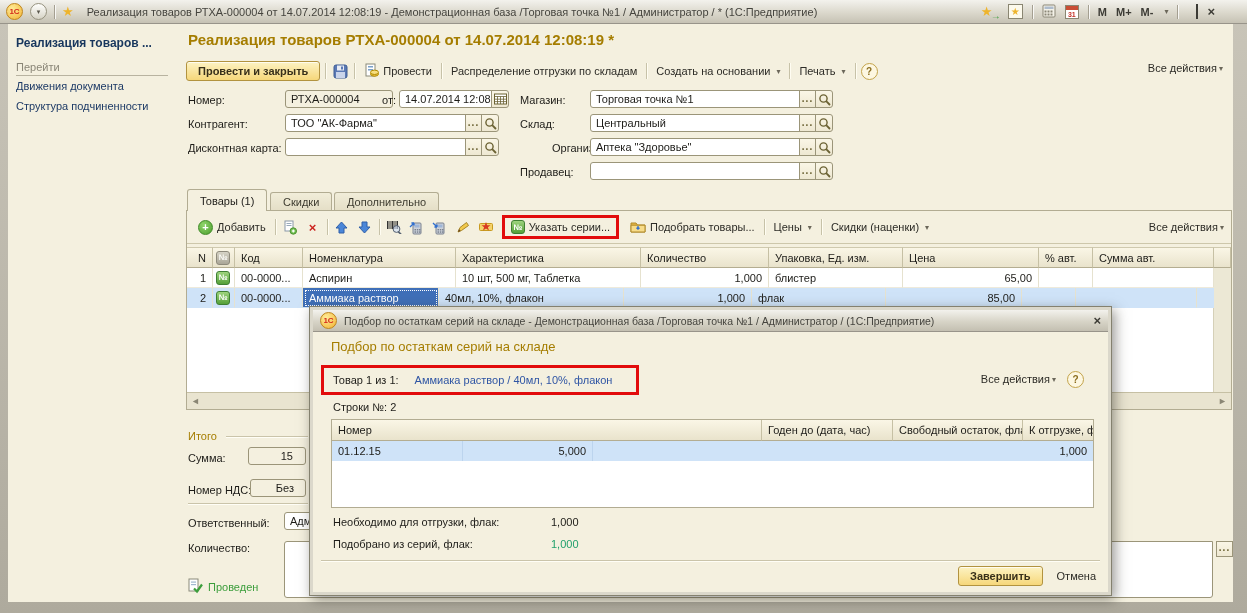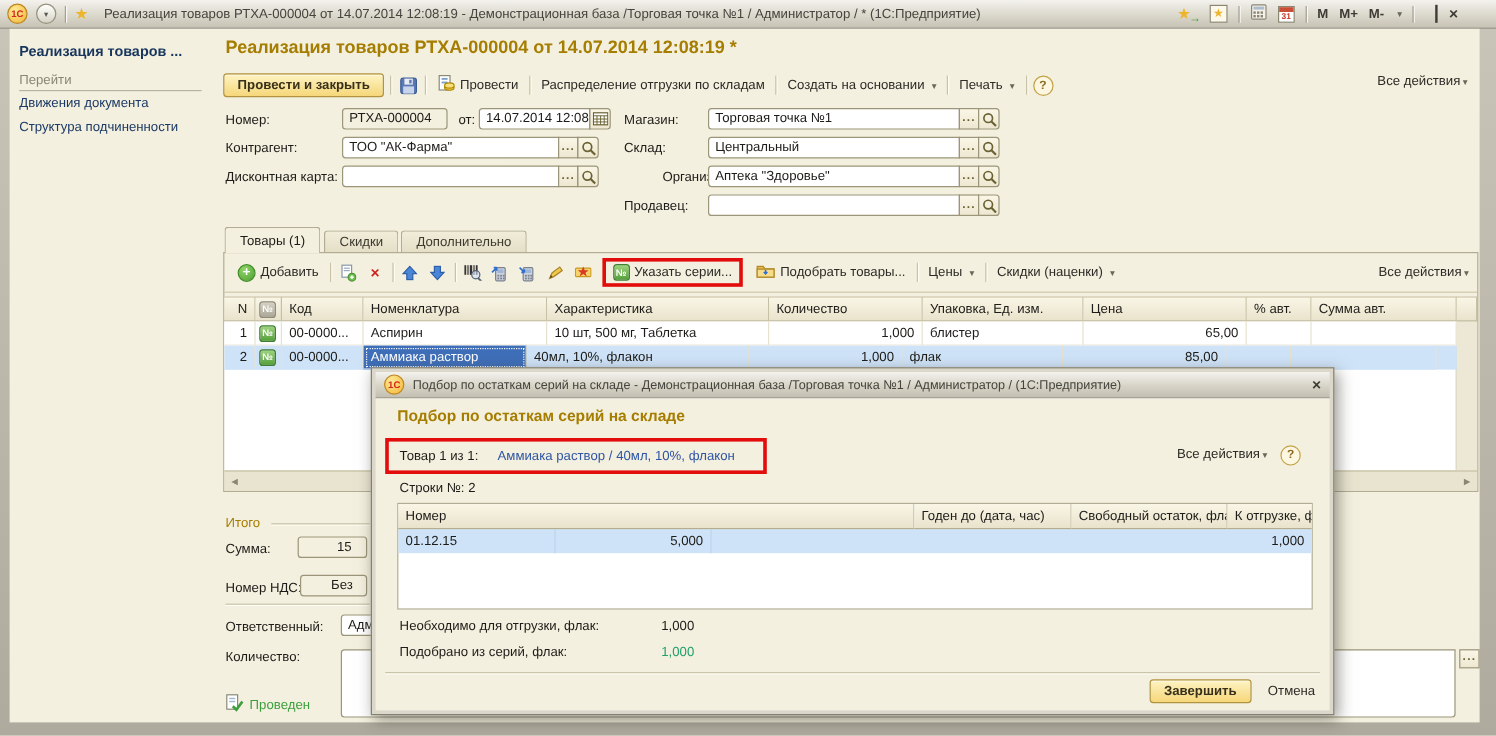--- a/index.html
+++ b/index.html
@@ -97,21 +97,21 @@
   .gline{position:absolute;height:1px;background:#cac4aa;box-shadow:0 1px 0 #fffef6}
   .olive{color:#a57d00}
   .posted{color:#3c9e3c}
   
   .modal{position:absolute;left:309px;top:306px;width:803px;height:290px;box-sizing:border-box;z-index:10;
     background:#dbd8cb;border:1px solid #84816f;box-shadow:3px 4px 12px rgba(50,48,40,.5);padding:3px}
   .mtitle{height:22px;box-sizing:border-box;background:linear-gradient(#f3f2ed,#d7d4c7 55%,#c3bfb1);
     border-bottom:1px solid #98948a;display:flex;align-items:center;gap:7px;padding:0 7px}
   .mtitle .tb-title{margin-left:0;font-size:10.5px}
   .mbody{position:absolute;left:3px;top:25px;right:3px;bottom:3px;background:#f4f0df}
-  .h2{position:absolute;left:18px;top:7px;font-size:13px;font-weight:bold;color:#a57d00}
+  .h2{position:absolute;left:18px;top:7px;font-size:13px;font-weight:normal;color:#a57d00}
   .prodbox{position:absolute;left:8px;top:33px;width:318px;height:30px;box-sizing:border-box;border:3px solid #e20c0c;
     display:flex;align-items:center;gap:16px;padding:0 9px;white-space:nowrap}
   .prodname{color:#2f55a4}
   .mtable{position:absolute;left:18px;top:87px;width:763px;height:89px;box-sizing:border-box;
     border:1px solid #b2ac92;background:#fff}
   .mt-head{display:flex;height:21px}
   .mt-head .hc{box-sizing:border-box;background:linear-gradient(#faf6e6,#e9e3cc);border-right:1px solid #c6c0a4;
     border-bottom:1px solid #b4ad91;padding:3px 6px;white-space:nowrap;overflow:hidden;display:flex;align-items:center}
   .mt-row{display:flex;height:20px;background:#cfe3f8}
   .mt-row .c{box-sizing:border-box;border-right:1px solid #bcd4ee;padding:3px 6px;white-space:nowrap;overflow:hidden;
@@ -218,21 +218,21 @@
   </span>
   <span class="csep"></span>
   <span class="helpcirc">?</span>
 </div>
 <div class="ddtext" style="position:absolute;right:24px;top:62px">
   <span>Все действия</span>
   <span class="caret">▾</span>
 </div>
 
 <div class="flabel" style="left:188px;top:92px">Номер:</div>
-<div class="finput plain" style="left:285px;top:90px;width:88px">РТХА-000004</div>
+<div class="finput plain" style="left:285px;top:90px;width:108px">РТХА-000004</div>
 <div class="flabel" style="left:382px;top:92px">от:</div>
 <div class="finput" style="left:399px;top:90px;width:93px;border-radius:3px 0 0 3px">14.07.2014 12:08:19</div>
 <div class="fbtn rnd" style="left:491px;top:90px;width:18px">
   <svg width="13" height="12">
       <rect x="0.5" y="1" width="12" height="10" fill="#fff" stroke="#6b6233"></rect>
       <path d="M0.5 3.5 H12.5 M3.5 3.5 V11 M6.5 3.5 V11 M9.5 3.5 V11 M0.5 6.2 H12.5 M0.5 8.6 H12.5" stroke="#6b6233" stroke-width=".8" fill="none"></path>
     </svg>
 </div>
 
 <div class="flabel" style="left:188px;top:116px">Контрагент:</div>

